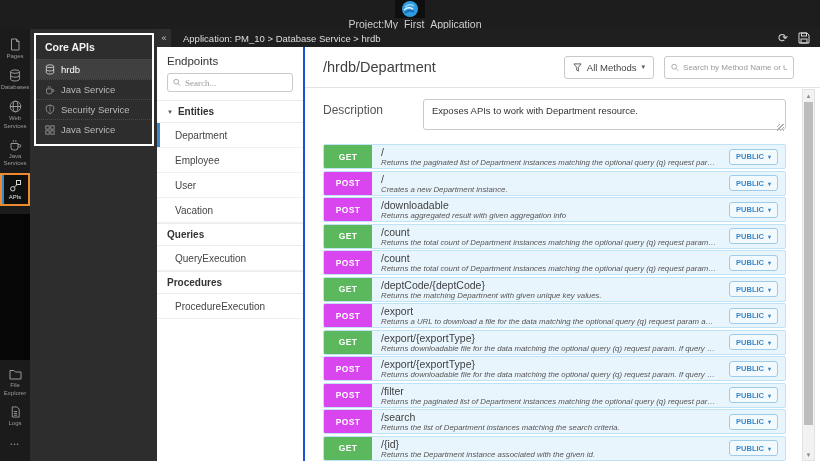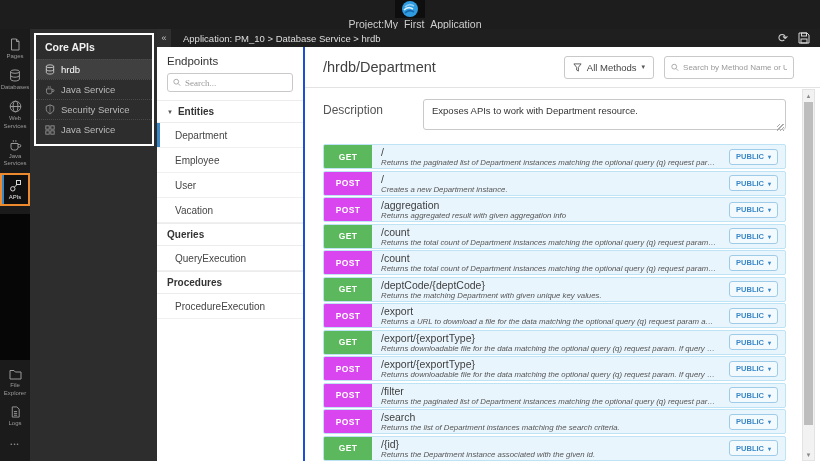--- a/index.html
+++ b/index.html
@@ -399,21 +399,21 @@
               </div>
               <div class="vis">
                   <span>PUBLIC</span>
                   <span class="m-caret">▾</span>
                 </div>
             </div>
 
             <div class="api-row">
               <div class="badge post">POST</div>
               <div class="row-main">
-                <div class="path">/aggregation</div>
+                <div class="path">/downloadable</div>
                 <div class="desc">Returns aggregated result with given aggregation info</div>
               </div>
               <div class="vis">
                   <span>PUBLIC</span>
                   <span class="m-caret">▾</span>
                 </div>
             </div>
 
             <div class="api-row">
               <div class="badge get">GET</div>

